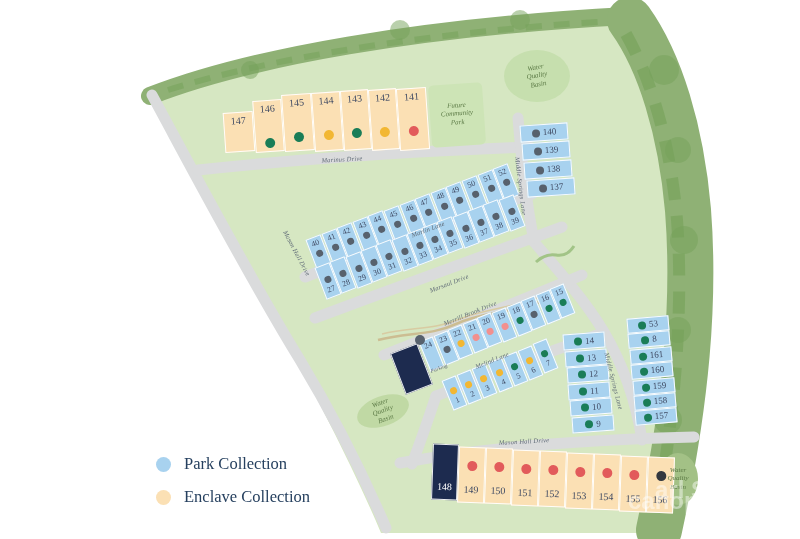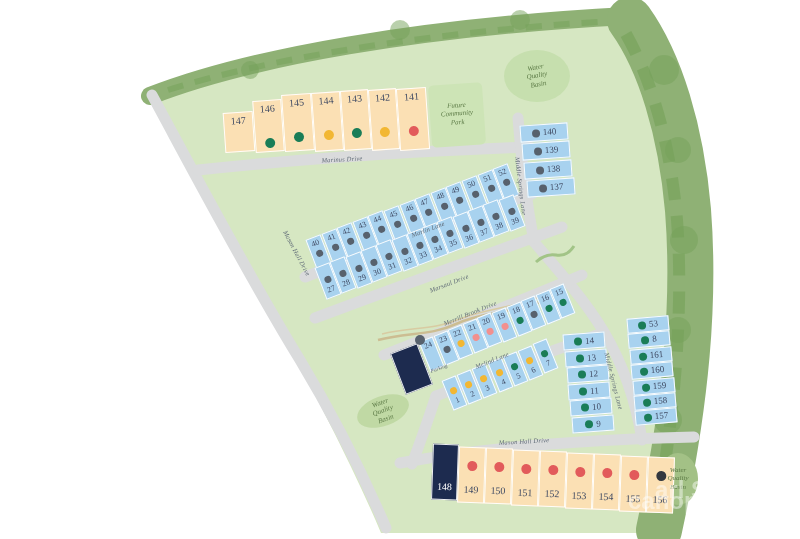--- a/index.html
+++ b/index.html
@@ -414,19 +414,29 @@
       <div class="area-label" style="left: 457px; top: 114px; width: 46px; transform: translate(-50%, -50%) rotate(-4deg);">Future Community Park</div>
       <div class="area-label" style="left: 537px; top: 76px; width: 36px; transform: translate(-50%, -50%) rotate(-10deg);">Water Quality Basin</div>
       <div class="area-label" style="left: 383px; top: 411px; width: 38px; transform: translate(-50%, -50%) rotate(-20deg);">Water Quality Basin</div>
       <div class="area-label" style="left: 678px; top: 479px; width: 36px; transform: translate(-50%, -50%) rotate(0deg);">Water Quality Basin</div>
     </div>
 
   <div class="amenity"></div>
   <div class="amenity-dot"></div>
   <div class="parking-label">Parking</div>
 
+  <div class="legend">
+    <div class="legend-row">
+      <span class="swatch park-swatch"></span>
+      <span class="legend-label">Park Collection</span>
+    </div>
+    <div class="legend-row">
+      <span class="swatch enclave-swatch"></span>
+      <span class="legend-label">Enclave Collection</span>
+    </div>
+  </div>
 
   <div>
     <span class="wm" style="left:655px;top:476px;">arl Sa</span>
     <span class="wm" style="left:628px;top:487px;">canopy 40</span>
   </div>
 
 </div>
 
 </body></html>

